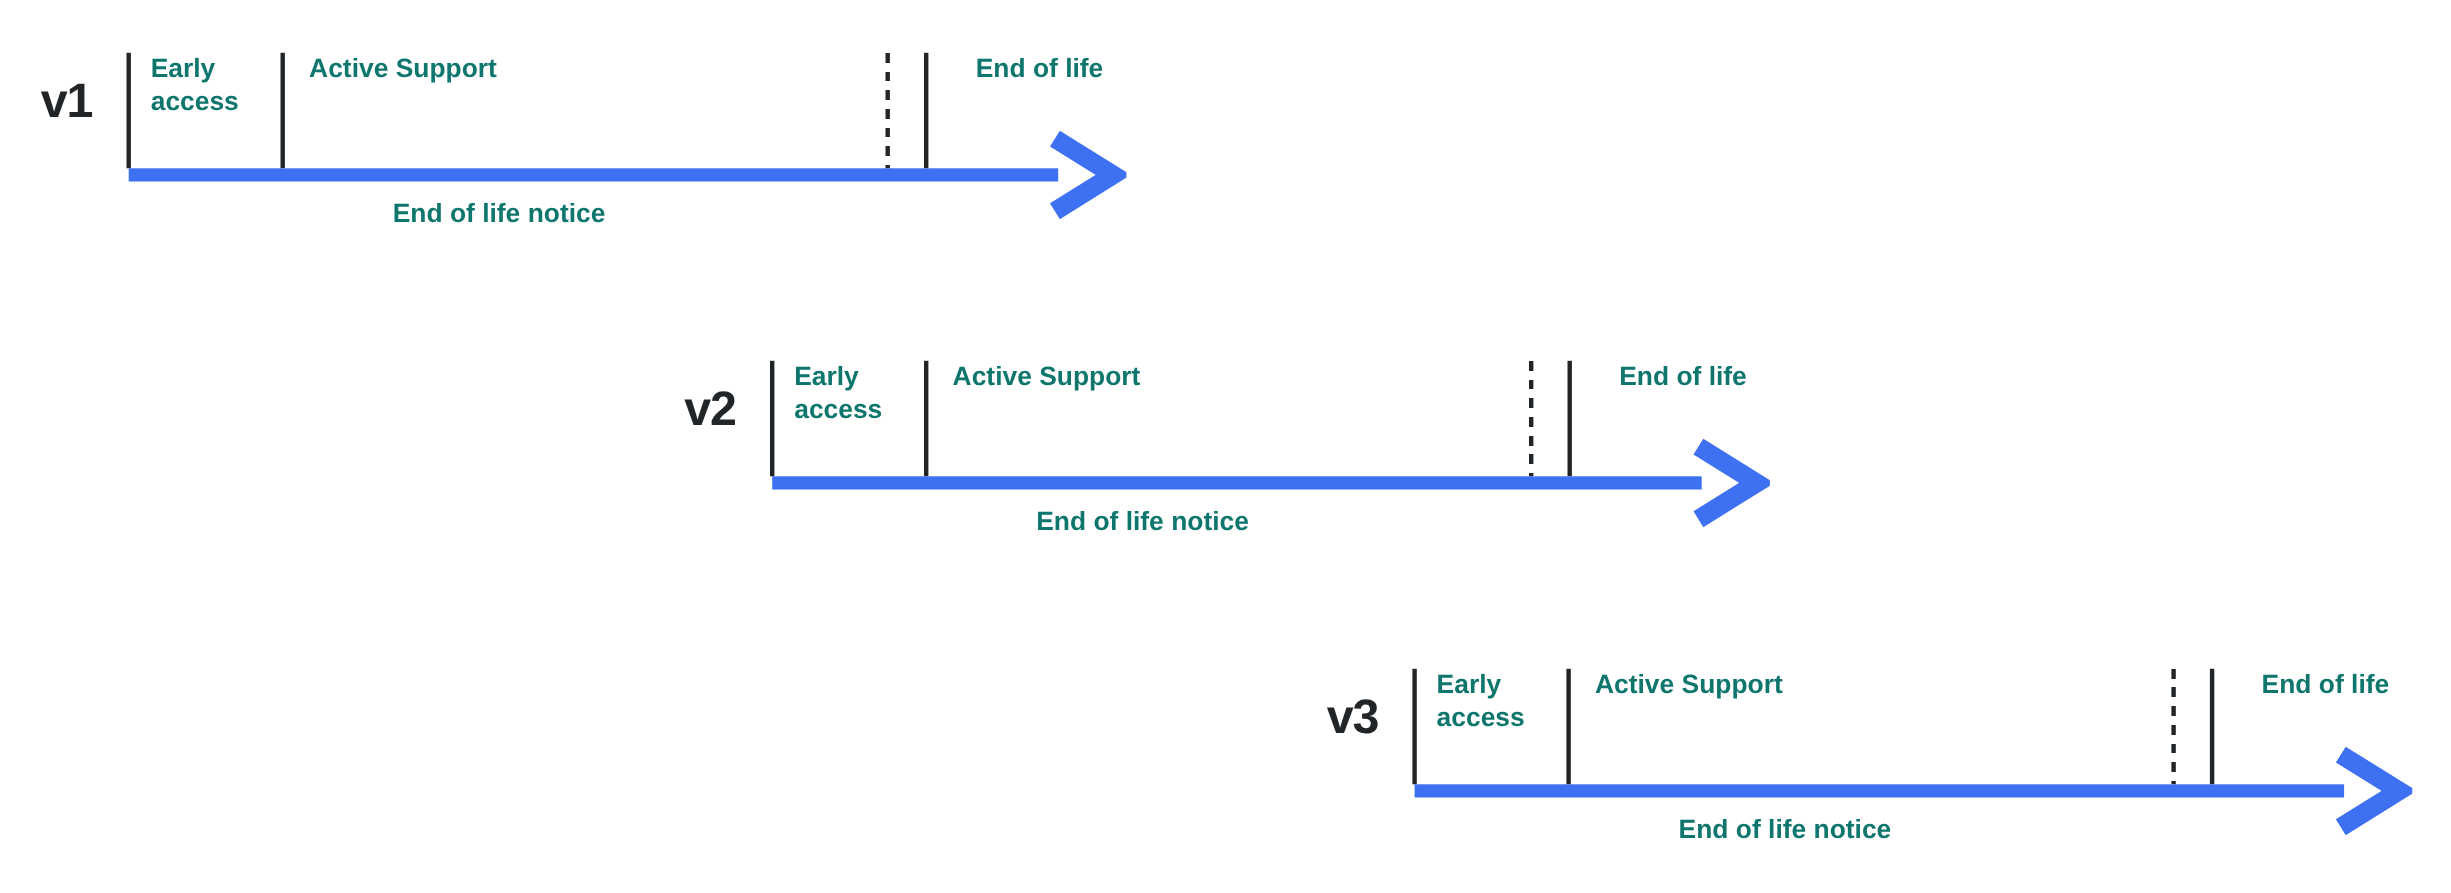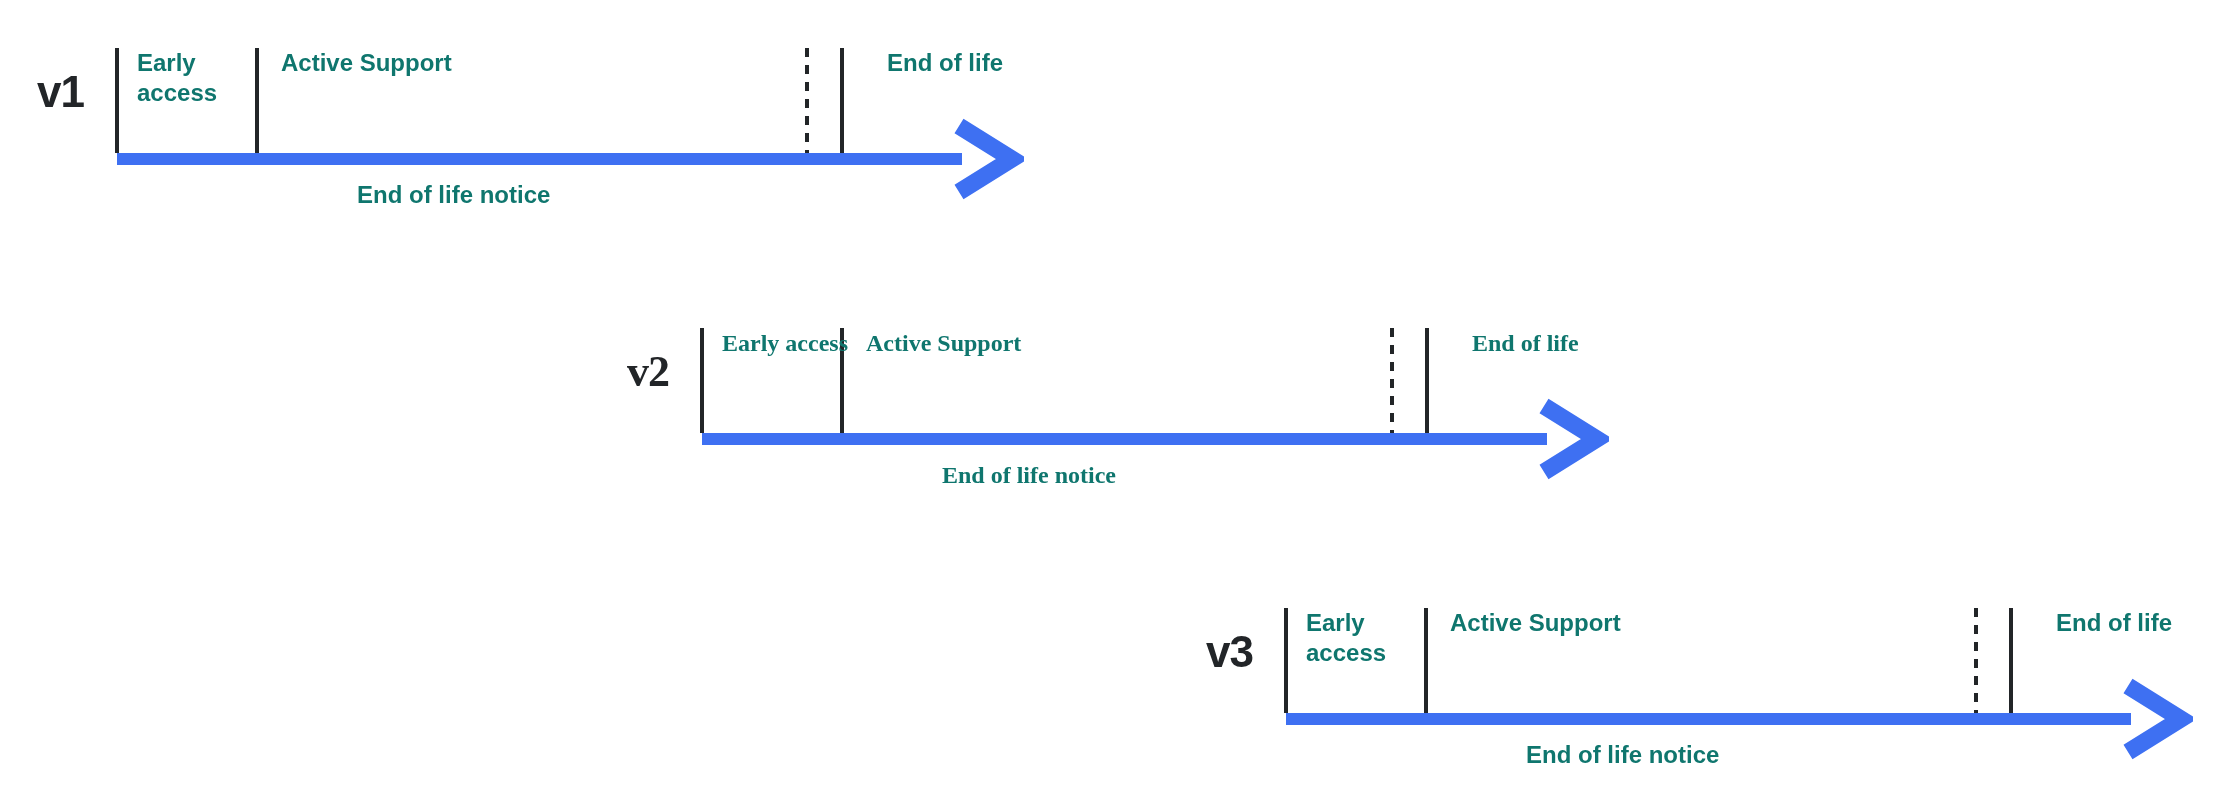--- a/index.html
+++ b/index.html
@@ -9,21 +9,21 @@
     height: 812px;
     background: #ffffff;
     overflow: hidden;
     font-family: "Liberation Sans", "DejaVu Sans", sans-serif;
     color: #222528;
   }
 
   
   .timeline { position: absolute; width: 920px; height: 180px; }
   .tl-v1 { left: 117px; top: 48px; }
-  .tl-v2 { left: 702px; top: 328px; font-family: Liberation Serif, serif; }
+  .tl-v2 { left: 702px; top: 328px; }
   .tl-v3 { left: 1286px; top: 608px; }
 
   .version-label {
     position: absolute;
     left: -175px;
     width: 142px;
     top: 22px;
     text-align: right;
     font-size: 44px;
     font-weight: 700;

